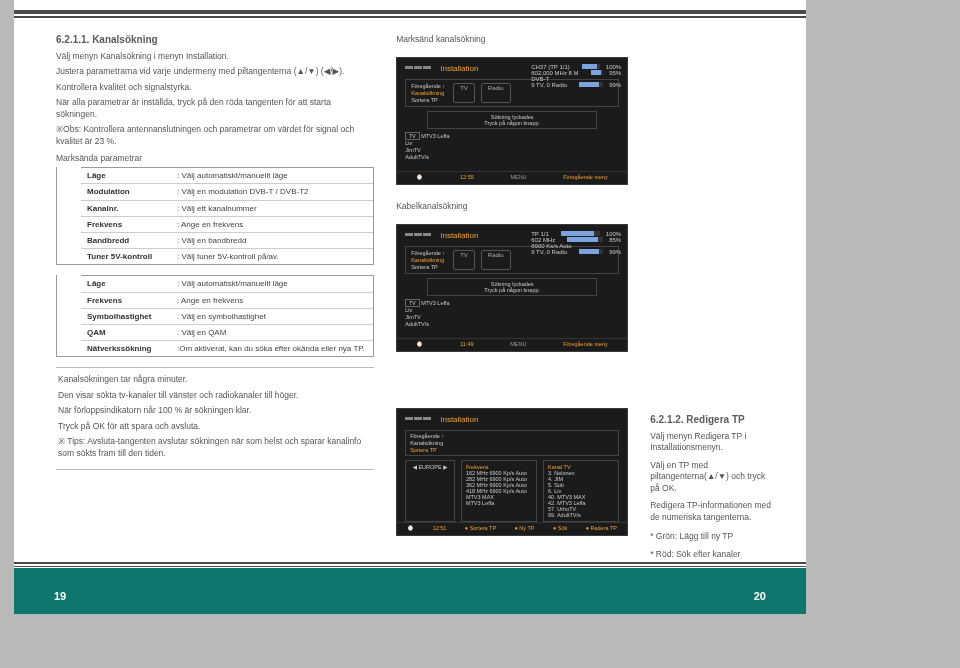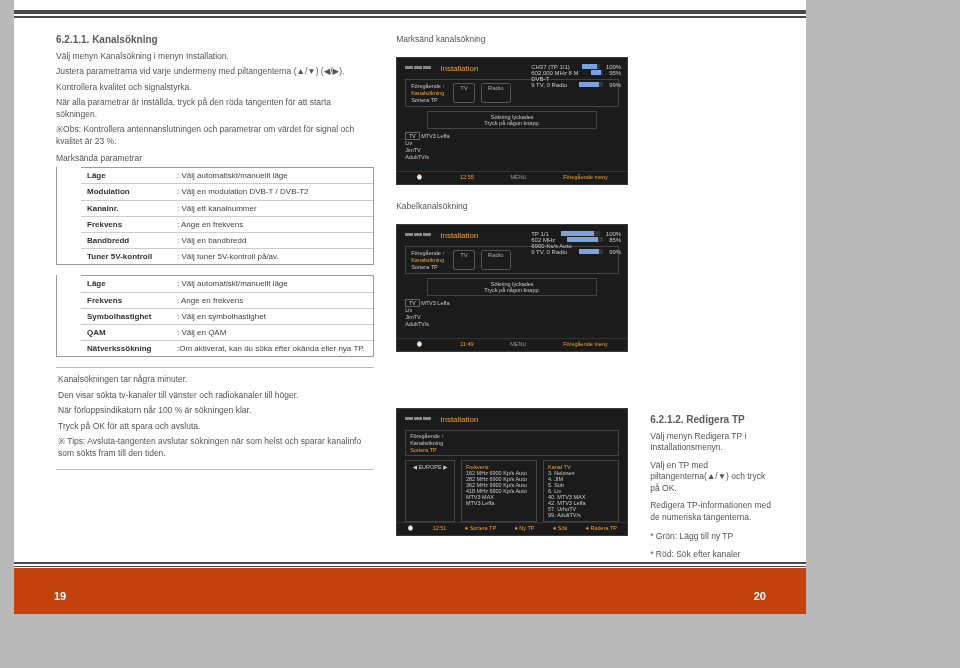--- a/index.html
+++ b/index.html
@@ -33,21 +33,21 @@
   .subh { font-size:8.5px; color:#555; margin:6px 0 4px 0;}
   .tbl { border:1px solid #999; border-top:0; margin-bottom:10px; width:100%; }
   .row { display:flex; border-top:1px solid #ccc; font-size:8px; line-height:1.4;margin-left:24px;}
   .row:first-child { border-top:1px solid #999;}
   .cell-l { width:90px; padding:2px 6px; font-weight:bold; color:#333;}
   .cell-r { flex:1; padding:2px 6px; color:#444;}
   .caption { font-size:8.5px; color:#555; margin:0 0 3px 0;}
   .page-footer {
     position:absolute;
     bottom:0; left:0; right:0; height:46px;
-    background:#c2410c;
+    background:#0f766e;
     padding:0 36px;
   }
   .page-footer::before, .page-footer::after {
     content:""; position:absolute; top:-6px; left:0; right:0; height:2px; background:#4a4a4a;
   }
   .page-footer::after { top:-2px; height:1px;}
   .pgnum { position:absolute; bottom:12px; color:#fff; font-size:11px; font-weight:bold;}
   .pgnum.left { left:40px;}
   .pgnum.right { right:40px;}
 

